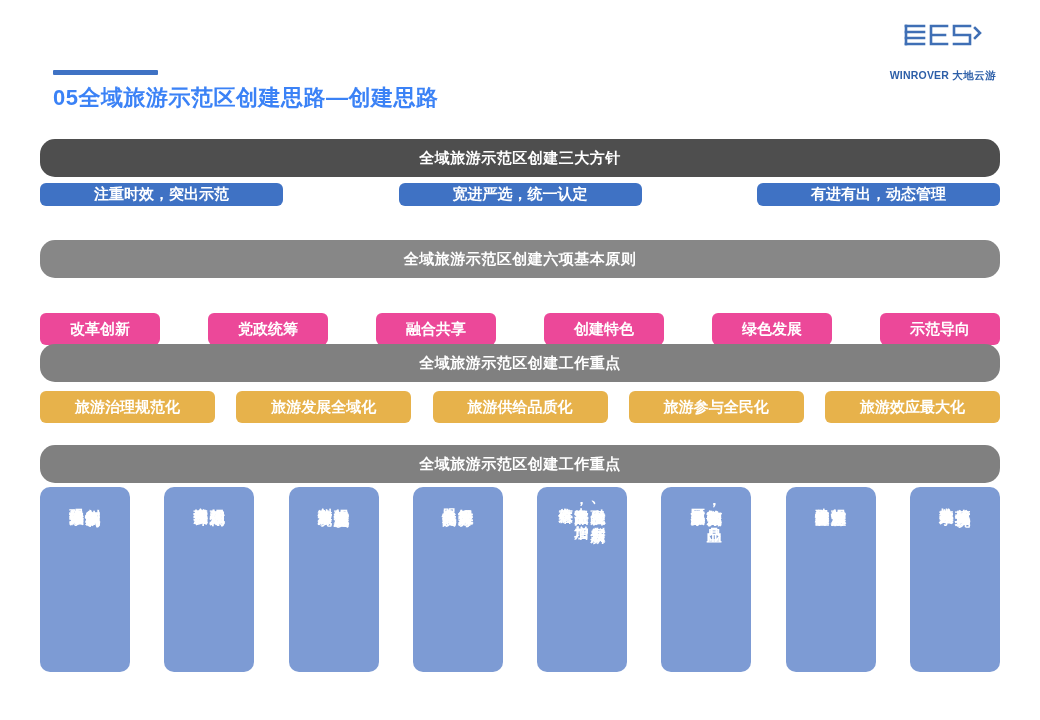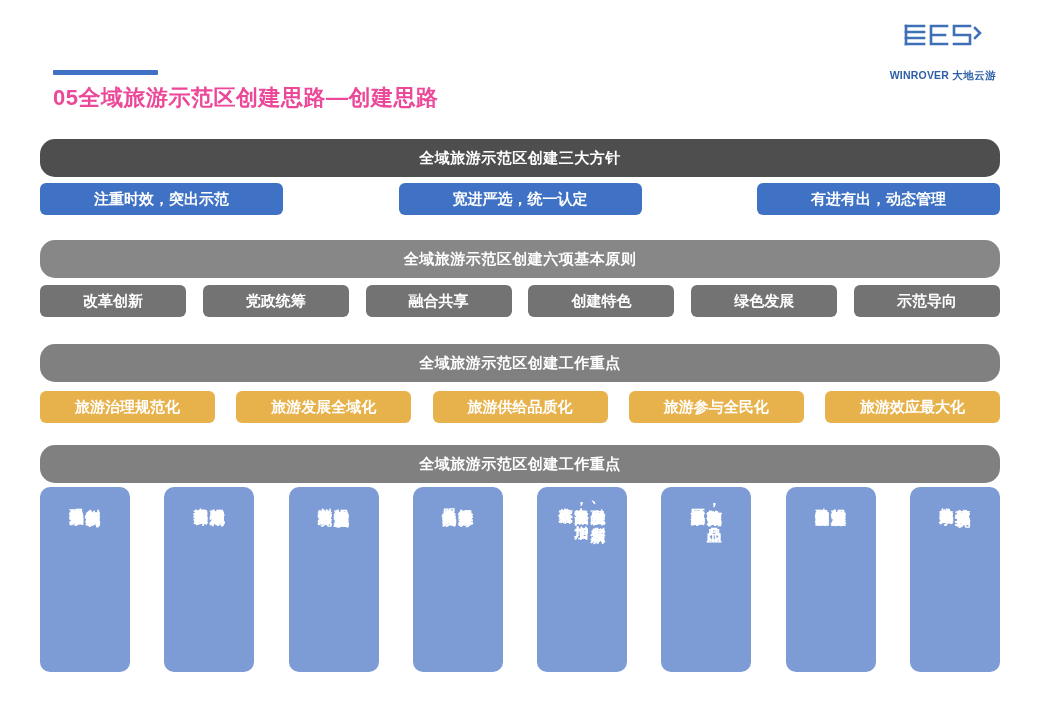--- a/index.html
+++ b/index.html
@@ -52,21 +52,21 @@
     height: 5px;
     background: #3f72c4;
     border-radius: 1px;
   }
   .page-title {
     position: absolute;
     left: 53px;
     top: 83px;
     font-size: 22px;
     font-weight: bold;
-    color: #ec4899;
+    color: #3b82f6;
     letter-spacing: 0.5px;
     white-space: nowrap;
   }
 
   
   .band-header {
     position: absolute;
     left: 40px;
     width: 960px;
     height: 38px;
@@ -98,33 +98,34 @@
     justify-content: center;
     text-align: center;
     white-space: nowrap;
   }
 
   
   #band1 { top: 139px; background: #4e4e4e; }
   #row1  { top: 183px; }
   #row1 .pill {
     width: 243px;
-    height: 32px;
+    height: 23px;
     background: #3f72c4;
     font-size: 15px;
   }
 
   
   #band2 { top: 240px; background: #878787; }
   #row2  { top: 285px; }
   #row2 .pill {
-    width: 146px;
+    width: 120px;
     height: 32px;
-    background: #737373;
-    font-size: 15px;
+    background: #ec4899;
+    font-size: 15px;
+    margin-top: 28px;
   }
 
   
   #band3 { top: 344px; background: #808080; }
   #row3  { top: 391px; }
   #row3 .pill {
     width: 175px;
     height: 32px;
     background: #e7b24b;
     font-size: 15px;

